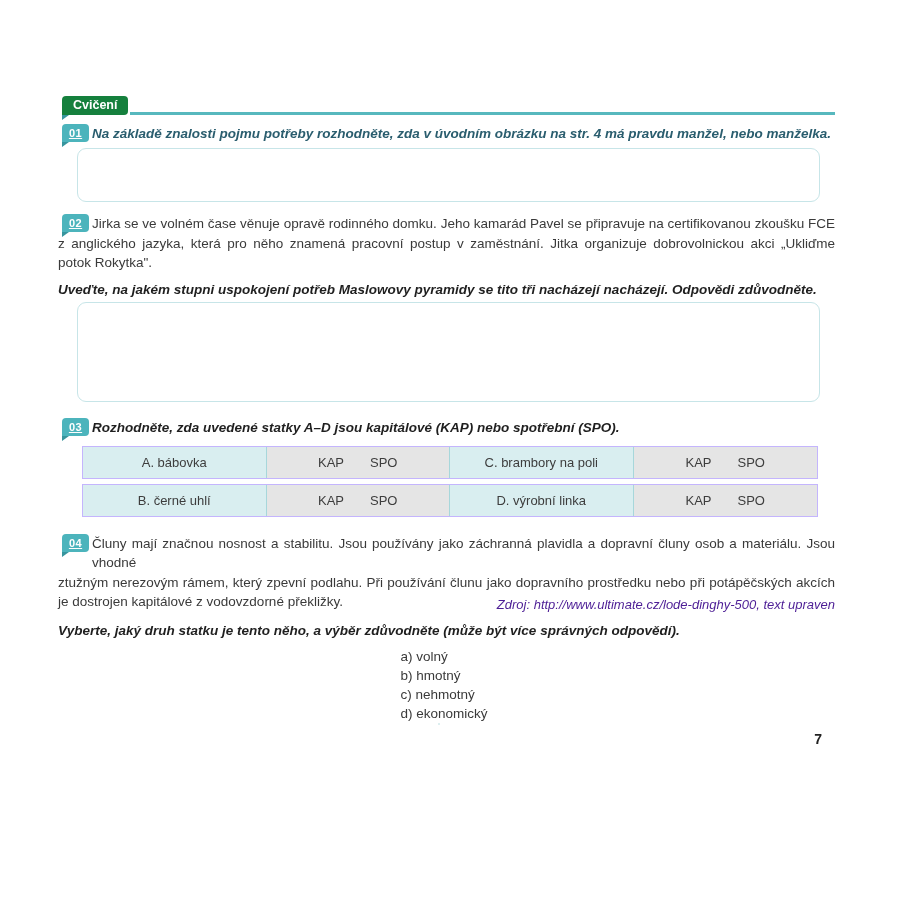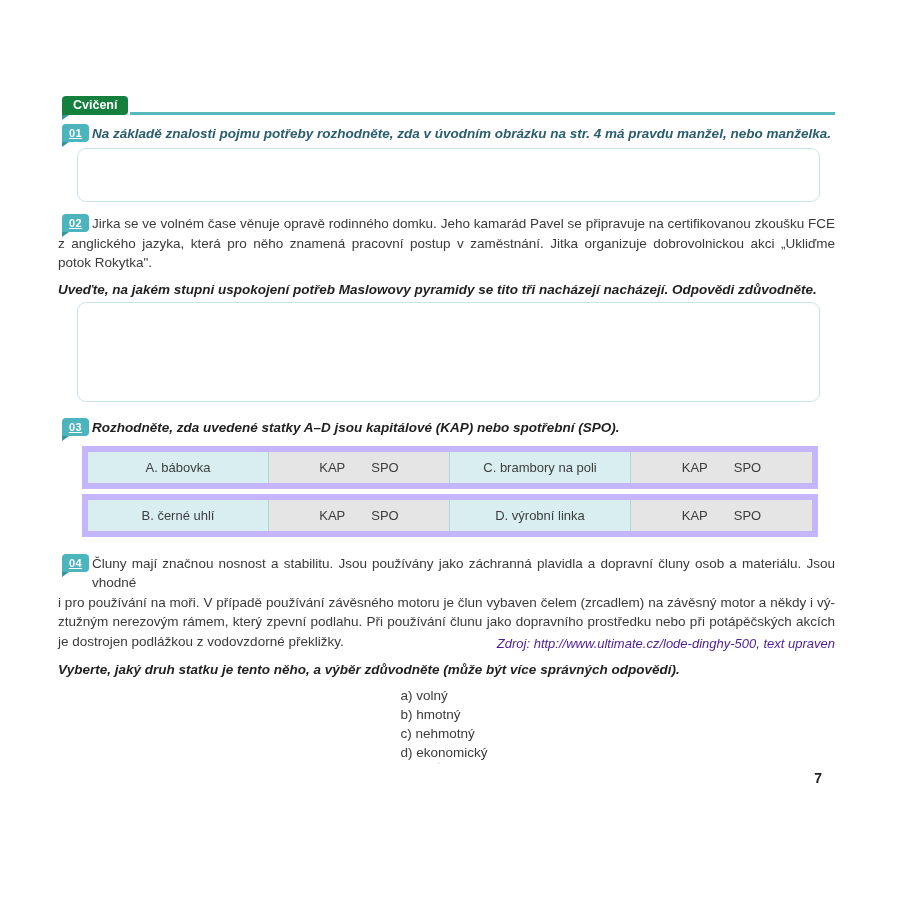--- a/index.html
+++ b/index.html
@@ -55,21 +55,21 @@
     border:1.5px solid #c7e5e8;border-radius:9px;background:#fff;
     margin:5px 15px 0 19px;
   }
   .abox.h1{height:52px;}
   .abox.h2{height:98px;margin-top:3px;}
 
   
   .gtable{margin:9px 17px 0 24px;}
   .trow{
     display:grid;grid-template-columns:1fr 1fr 1fr 1fr;
-    border:6px solid #c4b5fd;height:31px;margin-bottom:5px;
+    border:1px solid #c4b5fd;height:31px;margin-bottom:5px;
   }
   .trow:last-child{margin-bottom:0;}
   .tcell{
     display:flex;align-items:center;justify-content:center;
     font-size:13px;color:#3d3d3d;border-right:1px solid #a7d7db;
   }
   .tcell:last-child{border-right:none;}
   .item{background:#d9eef0;}
   .opts{gap:26px;background:#e5e5e5;}
 
@@ -137,24 +137,23 @@
           <span>KAP</span>
           <span>SPO</span>
         </div>
       </div>
     </div>
   </div>
 
   <div class="ex mt17">
     <div class="badge">04</div>
     <div class="line first jline">Čluny mají značnou nosnost a stabilitu. Jsou používány jako záchranná plavidla a dopravní čluny osob a materiálu. Jsou vhodné</div>
-    <div class="line jline">i pro používání na moři. V případě používání závěsného motoru je člun vybaven čelem (zrcadlem) na závěsný motor a někdy i vý-</div>
     <div class="line jline">ztužným nerezovým rámem, který zpevní podlahu. Při používání člunu jako dopravního prostředku nebo při potápěčských akcích</div>
     <div class="l4row">
-      <span class="line">je dostrojen podlážkou z vodovzdorné překližky.</span>
+      <span class="line">je dostrojen kapitálové z vodovzdorné překližky.</span>
       <span class="src">Zdroj: http://www.ultimate.cz/lode-dinghy-500, text upraven</span>
     </div>
     <div class="instr" style="margin-top:9px;">Vyberte, jaký druh statku je tento něho, a výběr zdůvodněte (může být více správných odpovědí).</div>
 
     <div class="optrow">
       <div class="optlist">
         <div class="opt">a) volný</div>
         <div class="opt">b) hmotný</div>
         <div class="opt">c) nehmotný</div>
         <div class="opt">d) ekonomický</div>

